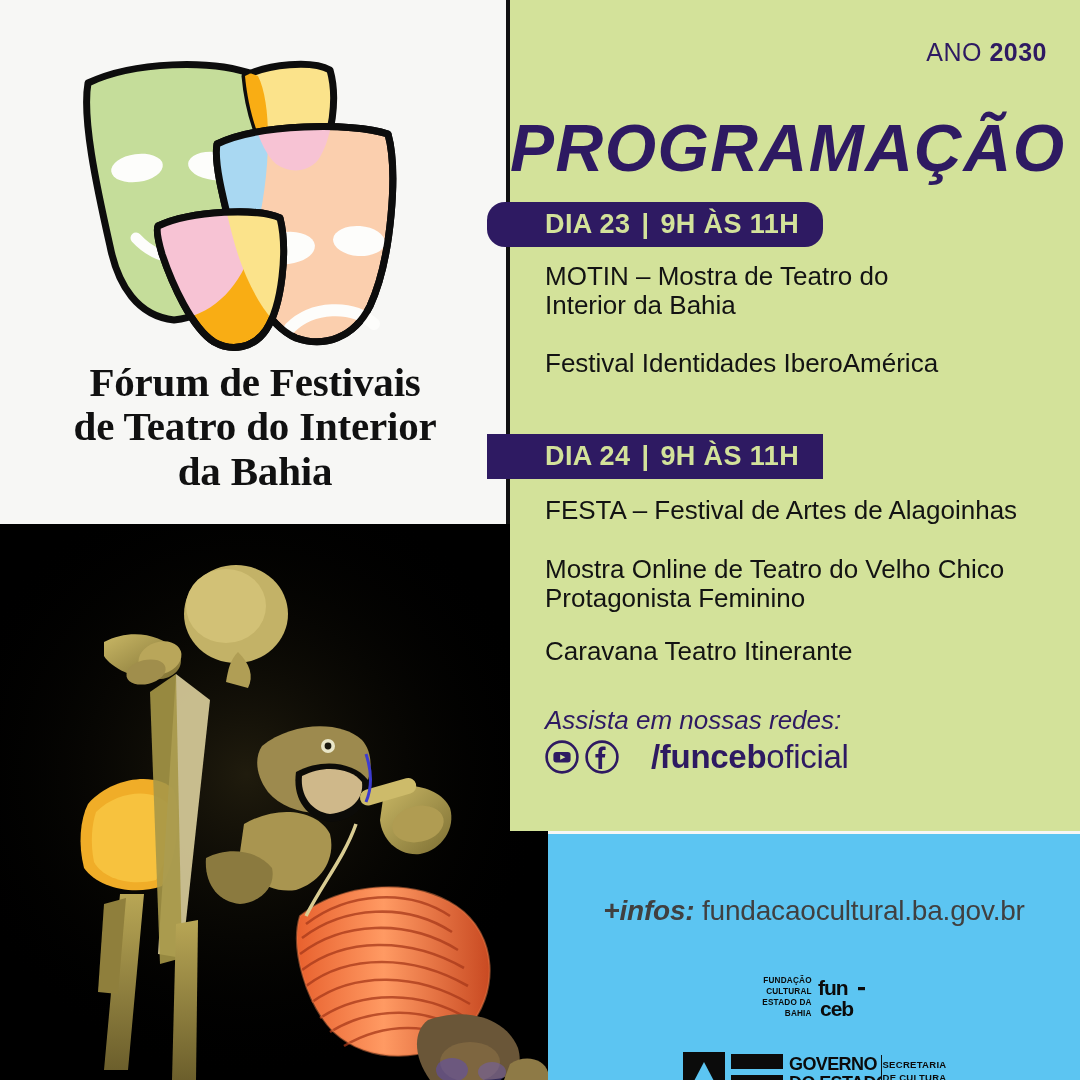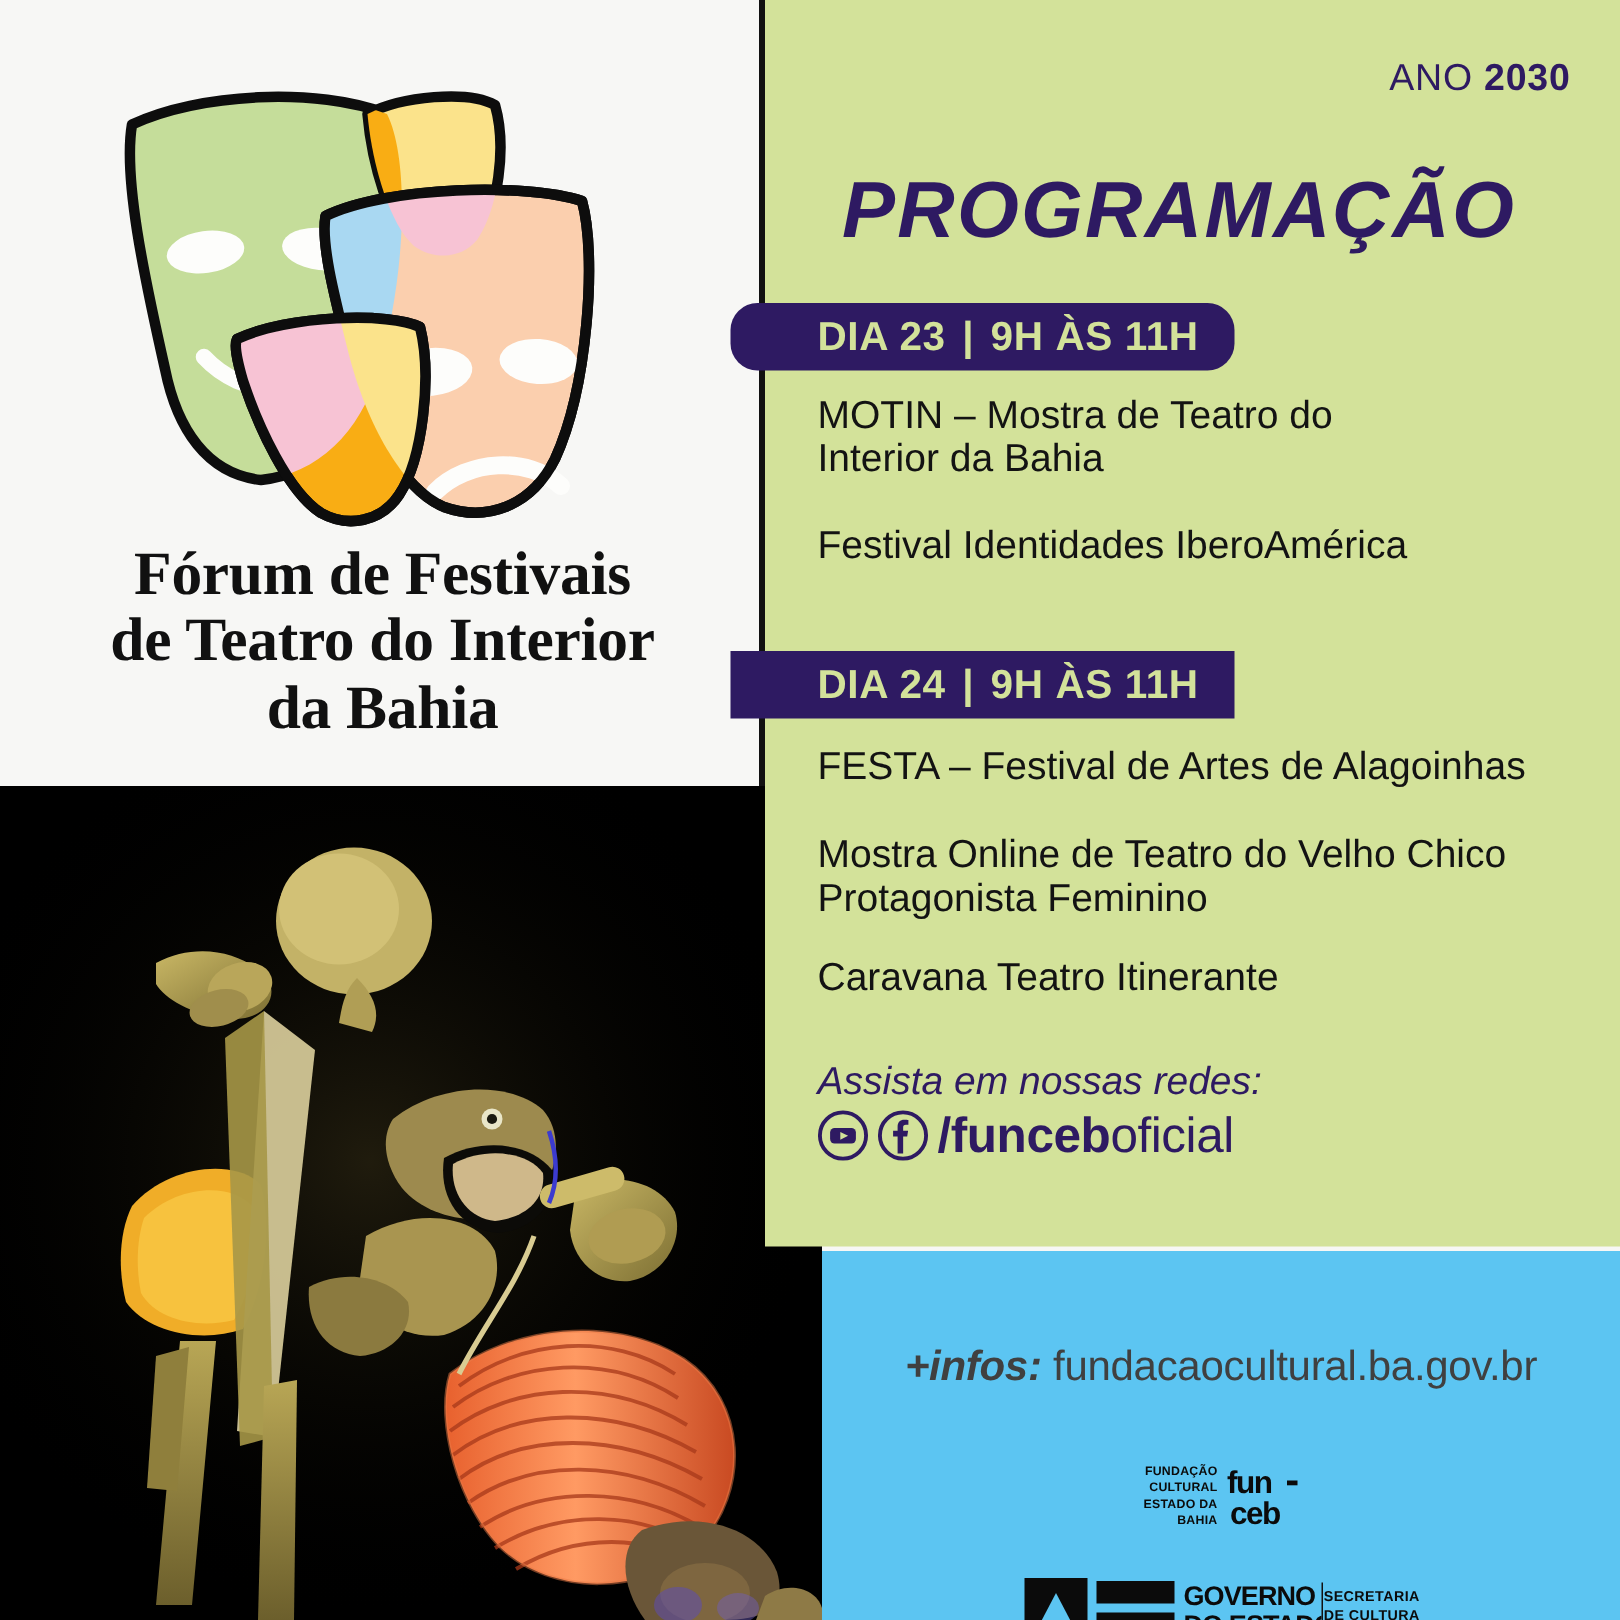--- a/index.html
+++ b/index.html
@@ -46,21 +46,21 @@
   }
   .ano {
     position:absolute; right:33px; top:38px;
     font-size:25px; letter-spacing:0.5px;
     color:#2e1a62; font-weight:400;
   }
   .ano b { font-weight:700; }
   .prog-title {
     position:absolute; left:0; right:0; top:110px;
     text-align:center;
-    font-size:53px; font-weight:700; font-style:italic;
+    font-size:66px; font-weight:700; font-style:italic;
     letter-spacing:1.5px;
     color:#2e1a62;
     padding-right:18px;
   }
 
   .day-banner {
     position:absolute; left:-23px;
     height:45px;
     background:#2e1a62;
     color:#d3e29a;
@@ -85,21 +85,21 @@
     position:absolute; left:35px; top:705px;
     font-size:26px; font-style:italic; font-weight:500;
     color:#2e1a62;
   }
   .social-row {
     position:absolute; left:35px; top:740px;
     display:flex; align-items:center; gap:6px;
   }
   .social-ic { width:34px; height:34px; display:block; }
   .handle {
-    margin-left:0;
+    margin-left:26px;
     font-size:33px;
     color:#2e1a62;
     letter-spacing:-0.3px;
     line-height:34px;
   }
   .handle b { font-weight:700; }
   .handle .tail { font-weight:400; }
 
   
   .blue-panel {

